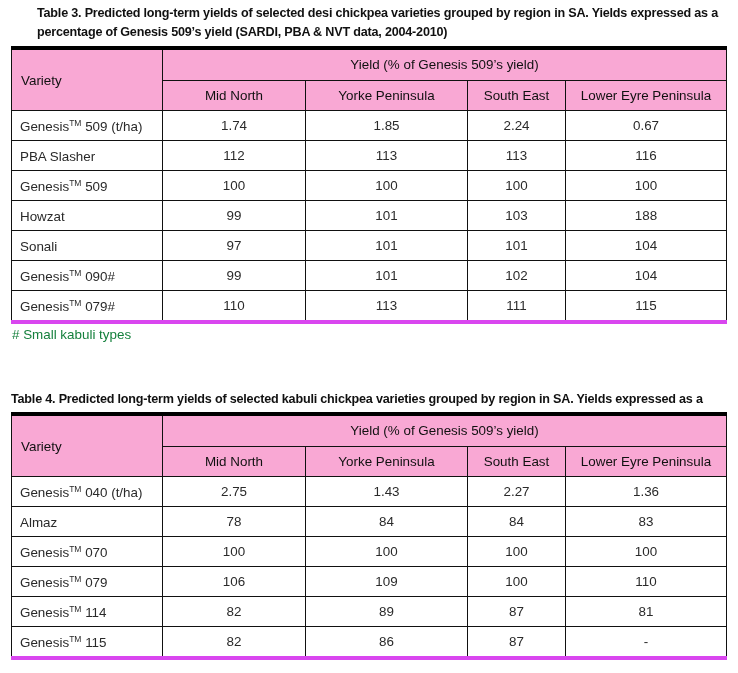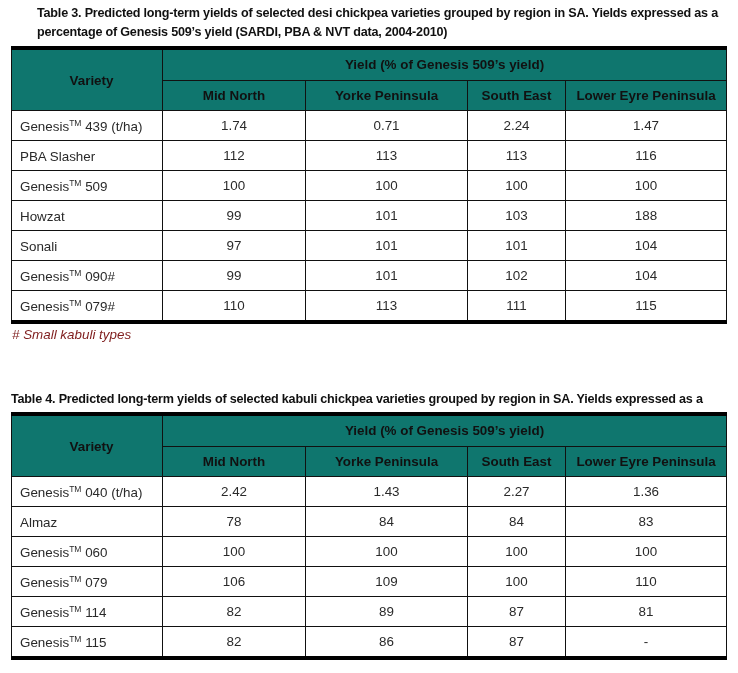--- a/index.html
+++ b/index.html
@@ -3,27 +3,27 @@
 <meta charset="utf-8">
 <style>
   html, body { margin: 0; padding: 0; background: #ffffff; }
   body { width: 738px; height: 673px; position: relative; overflow: hidden; font-family: "Liberation Sans", sans-serif; color: #1a1a1a; }
   .caption { position: absolute; left: 11px; width: 720px; font-family: "Liberation Sans", sans-serif; font-size: 12.6px; line-height: 19px; color: #111; letter-spacing: -0.2px; }
   .caption .lbl { font-weight: bold; }
   .caption .rest { font-weight: bold; font-stretch: condensed; }
   table.yt { position: absolute; left: 11px; width: 715px; border-collapse: collapse; font-size: 13.4px; table-layout: fixed; }
   table.yt th, table.yt td { border: 1px solid #111; padding: 0; height: 29px; }
   table.yt thead tr.top th { border-top: 4px solid #000; }
-  table.yt tbody tr:last-child td { border-bottom: 4px solid #000000; }
-  table.yt th { background: #0f766e; font-weight: bold; color: #111; }
-  table.yt th.variety { text-align: center; padding-left: 9px; vertical-align: middle; }
+  table.yt tbody tr:last-child td { border-bottom: 4px solid #d946ef; }
+  table.yt th { background: #f9a8d4; font-weight: normal; color: #111; }
+  table.yt th.variety { text-align: left; padding-left: 9px; vertical-align: middle; }
   table.yt td { text-align: center; color: #2a2a2a; }
   table.yt td.name { text-align: left; padding-left: 8px; }
   sup { font-size: 8.5px; vertical-align: 5px; }
-  .footnote { position: absolute; left: 12px; top: 327px; font-size: 13.4px; font-style: italic; color: #7f1d1d; }
+  .footnote { position: absolute; left: 12px; top: 327px; font-size: 13.4px; color: #15803d; }
   col.c0 { width: 151px; } col.c1 { width: 143px; } col.c2 { width: 162px; } col.c3 { width: 98px; } col.c4 { width: 161px; }
 </style>
 </head>
 <body>
 
 <div class="caption" style="top:4px;margin-left:26px;"><span class="lbl">Table 3.</span><span class="rest"> Predicted long-term yields of selected desi chickpea varieties grouped by region in SA.  Yields expressed as a percentage of Genesis 509’s yield (SARDI, PBA &amp; NVT data, 2004-2010)</span></div>
 
 <table class="yt" style="top:46px;">
   <colgroup>
       <col class="c0">
@@ -39,25 +39,25 @@
     </tr>
     <tr>
       <th>Mid North</th>
       <th>Yorke Peninsula</th>
       <th>South East</th>
       <th>Lower Eyre Peninsula</th>
     </tr>
   </thead>
   <tbody id="t3body">
       <tr>
-        <td class="name"><span>Genesis</span><sup>TM</sup><span> 439 (t/ha)</span></td>
+        <td class="name"><span>Genesis</span><sup>TM</sup><span> 509 (t/ha)</span></td>
         <td>1.74</td>
-        <td>0.71</td>
+        <td>1.85</td>
         <td>2.24</td>
-        <td>1.47</td>
+        <td>0.67</td>
       </tr>
       <tr>
         <td class="name"><span>PBA Slasher</span><sup></sup><span></span></td>
         <td>112</td>
         <td>113</td>
         <td>113</td>
         <td>116</td>
       </tr>
       <tr>
         <td class="name"><span>Genesis</span><sup>TM</sup><span> 509</span></td>
@@ -117,34 +117,34 @@
     <tr>
       <th>Mid North</th>
       <th>Yorke Peninsula</th>
       <th>South East</th>
       <th>Lower Eyre Peninsula</th>
     </tr>
   </thead>
   <tbody id="t4body">
       <tr>
         <td class="name"><span>Genesis</span><sup>TM</sup><span> 040 (t/ha)</span></td>
-        <td>2.42</td>
+        <td>2.75</td>
         <td>1.43</td>
         <td>2.27</td>
         <td>1.36</td>
       </tr>
       <tr>
         <td class="name"><span>Almaz</span><sup></sup><span></span></td>
         <td>78</td>
         <td>84</td>
         <td>84</td>
         <td>83</td>
       </tr>
       <tr>
-        <td class="name"><span>Genesis</span><sup>TM</sup><span> 060</span></td>
+        <td class="name"><span>Genesis</span><sup>TM</sup><span> 070</span></td>
         <td>100</td>
         <td>100</td>
         <td>100</td>
         <td>100</td>
       </tr>
       <tr>
         <td class="name"><span>Genesis</span><sup>TM</sup><span> 079</span></td>
         <td>106</td>
         <td>109</td>
         <td>100</td>

